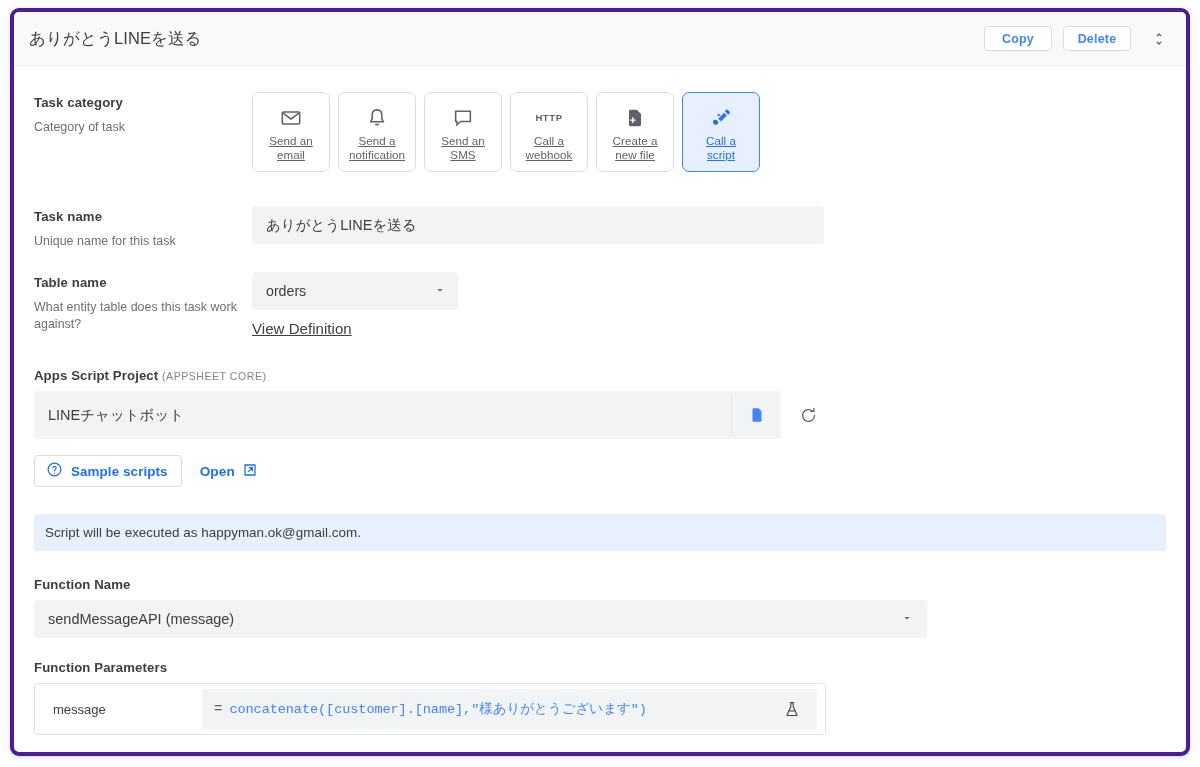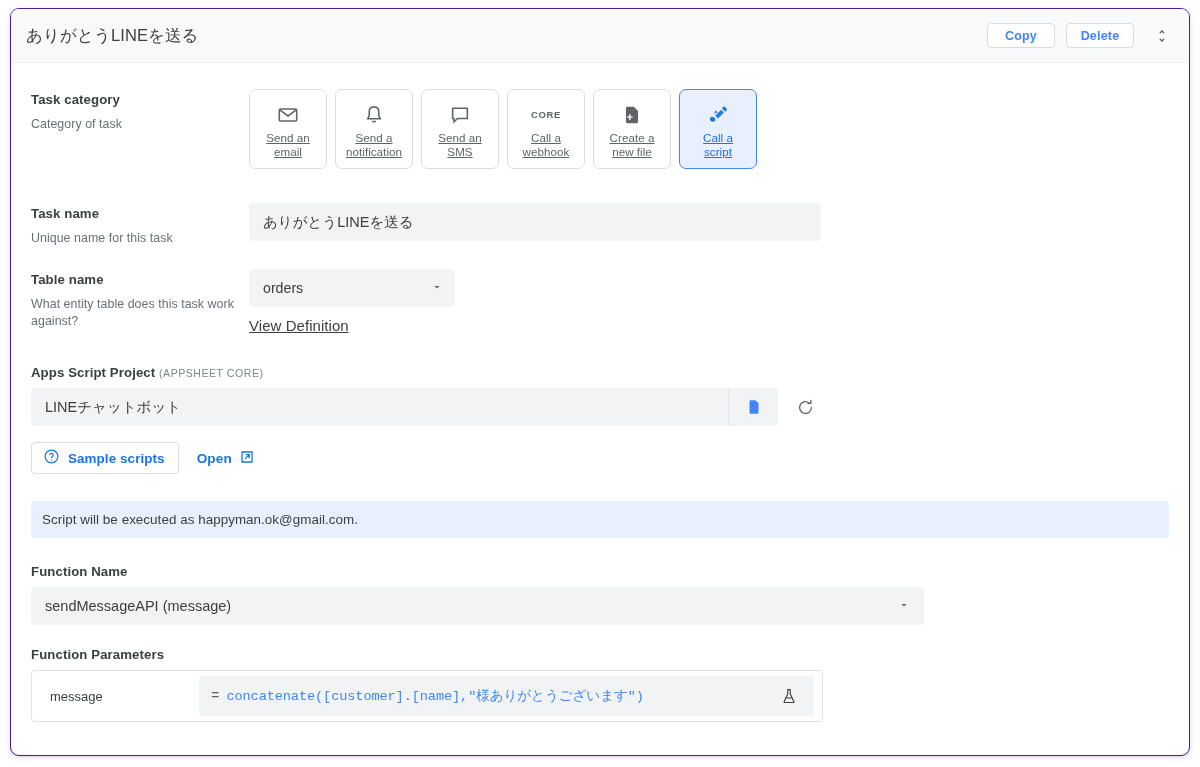--- a/index.html
+++ b/index.html
@@ -9,21 +9,21 @@
     background: #ffffff;
     font-family: "Liberation Sans", "DejaVu Sans", sans-serif;
     -webkit-font-smoothing: antialiased;
   }
 
   .card {
     position: absolute;
     left: 10px; top: 8px;
     width: 1180px; height: 748px;
     background: #ffffff;
-    border: 1px solid #4c1d95;
+    border: 4px solid #4c1d95;
     border-radius: 9px;
     box-shadow: 0 1px 3px rgba(60,64,67,.16), 0 2px 8px rgba(60,64,67,.08);
     overflow: hidden;
   }
 
   
   .card-header {
     position: relative;
     height: 54px;
     background: #f8f9fa;
@@ -184,21 +184,21 @@
     color: #80868b;
     letter-spacing: .5px;
   }
   .script-field-wrap {
     display: flex;
     align-items: center;
     gap: 14px;
     margin-top: 8px;
   }
   .script-field {
-    width: 747px; height: 38px;
+    width: 747px; height: 48px;
     background: #f1f3f4;
     border-radius: 4px;
     display: flex; align-items: center;
     padding: 0 0 0 14px;
     font-size: 14.5px;
     color: #3c4043;
     cursor: text;
   }
   .script-doc-btn {
     margin-left: auto;
@@ -372,21 +372,21 @@
             <div class="tile-icon">
               <svg width="22" height="22" viewBox="0 0 24 24" fill="none" stroke="currentColor" stroke-width="1.7">
                 <path d="M4 4.6h16v11.2H9.5L5.4 19.4v-3.6H4z"></path>
               </svg>
             </div>
             <div class="tile-label"><span>Send an</span><br><span>SMS</span></div>
           </div>
 
           <div class="tile">
             <div class="tile-icon">
-              <span class="http-text">CORE</span>
+              <span class="http-text">HTTP</span>
             </div>
             <div class="tile-label"><span>Call a</span><br><span>webhook</span></div>
           </div>
 
           <div class="tile">
             <div class="tile-icon">
               <svg width="22" height="22" viewBox="0 0 24 24" fill="currentColor">
                 <path d="M14 3H7a1.6 1.6 0 00-1.6 1.6v14.8A1.6 1.6 0 007 21h10a1.6 1.6 0 001.6-1.6V7.6L14 3zm-1.3 12.1h-2.3v2.3H8.9v-2.3H6.6v-1.5h2.3v-2.3h1.5v2.3h2.3v1.5z"></path>
               </svg>
             </div>

